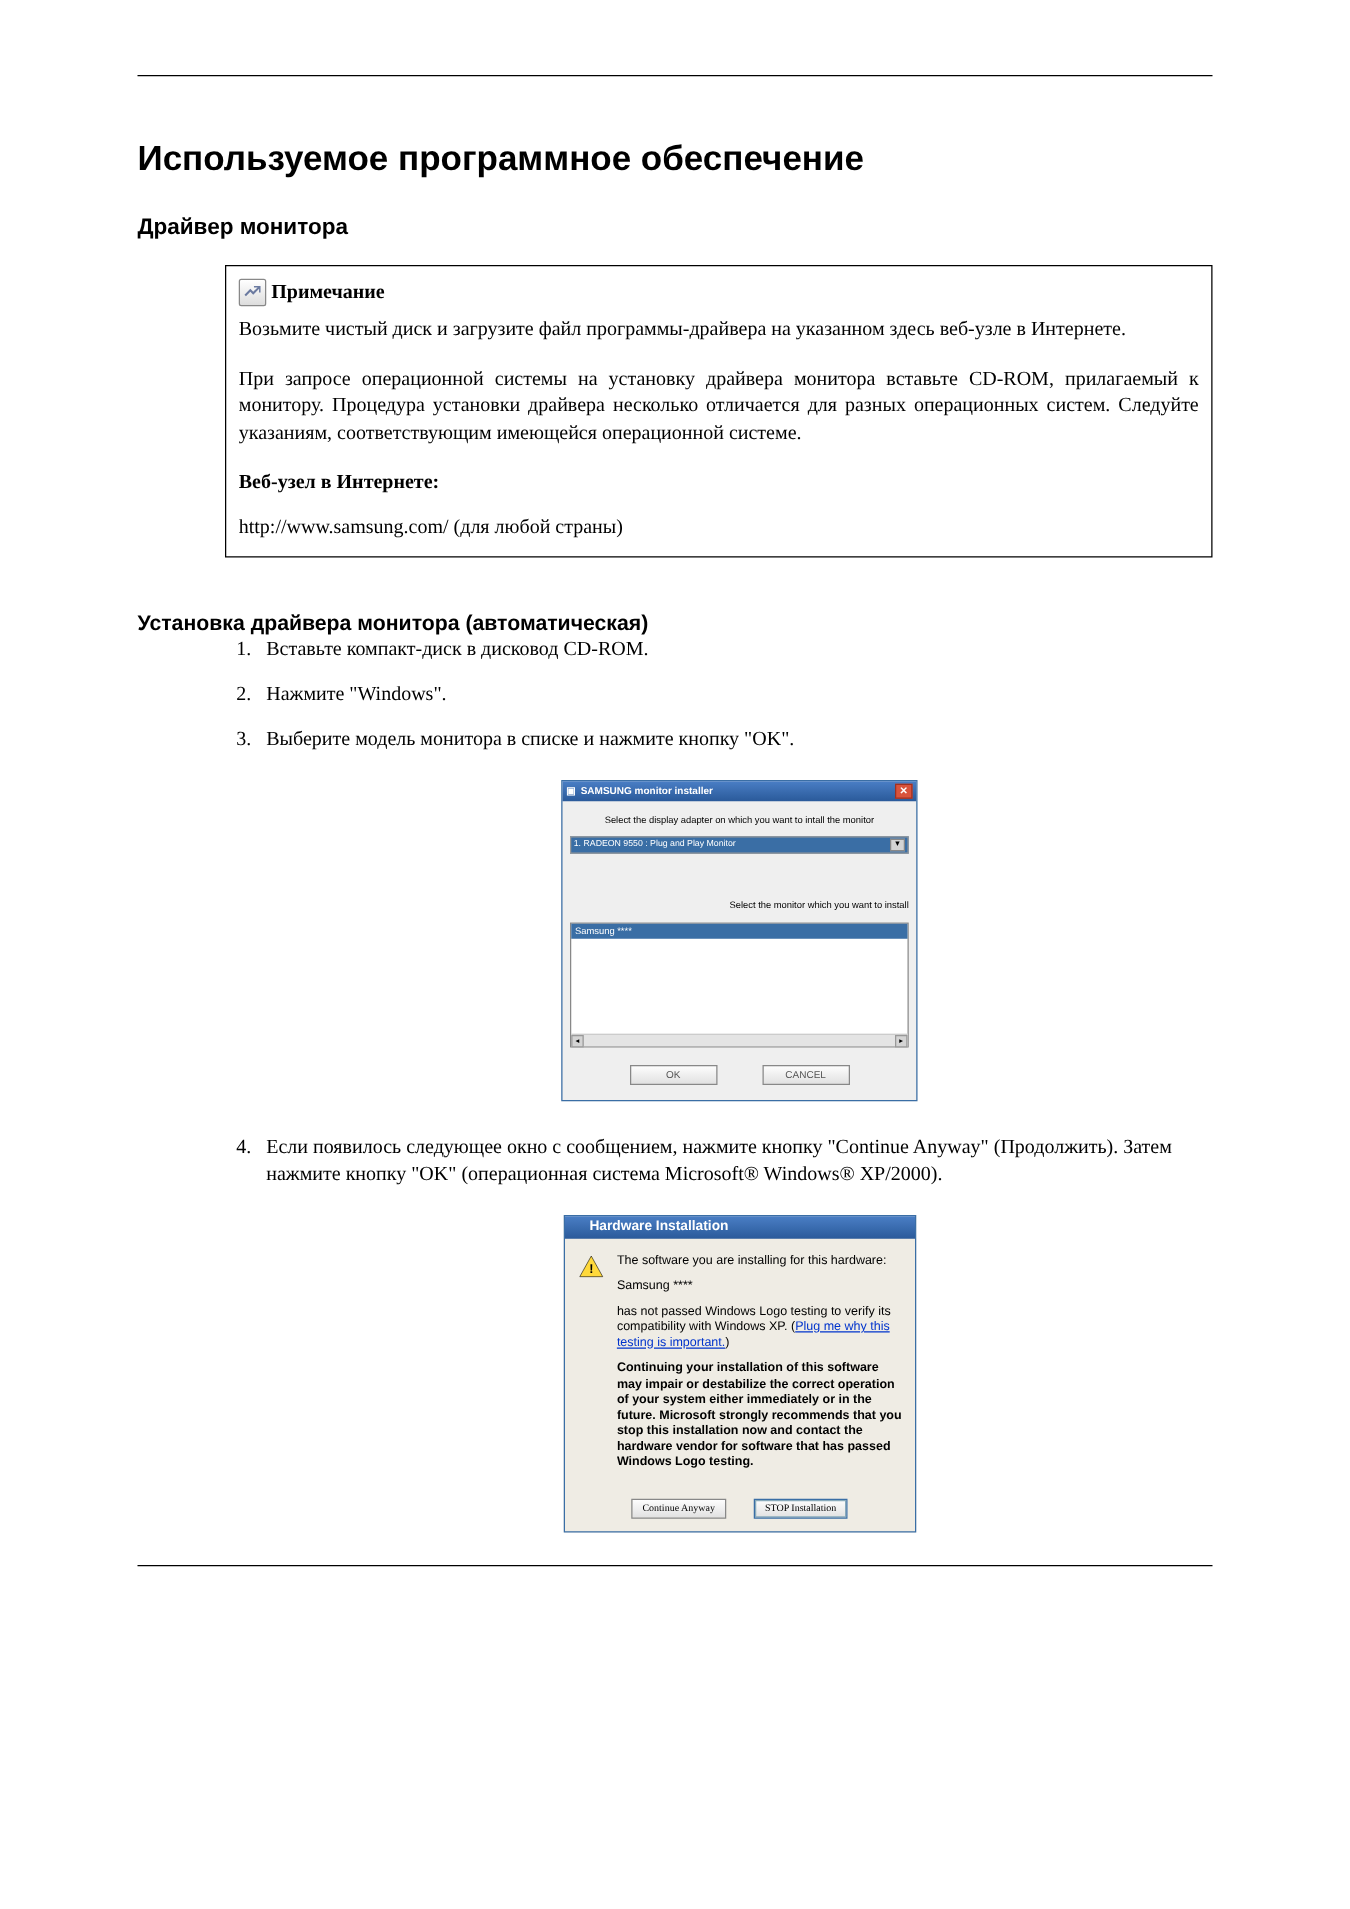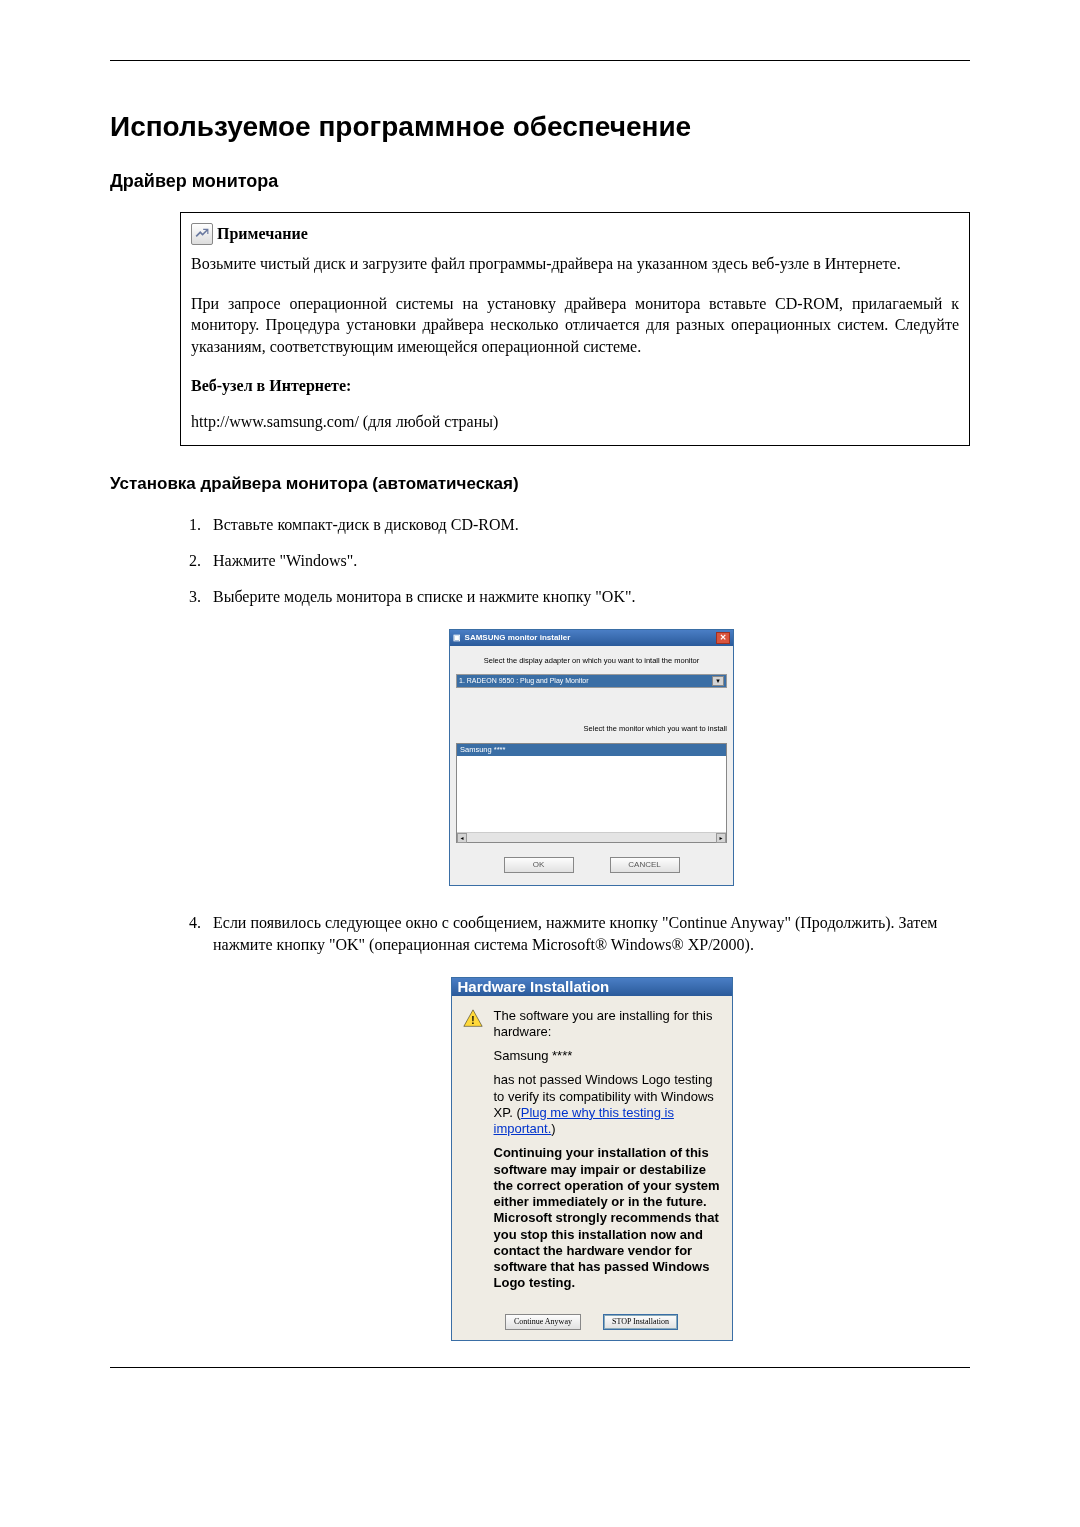--- a/index.html
+++ b/index.html
@@ -23,21 +23,21 @@
     }
     .section-title {
       font-size: 18px;
       font-weight: bold;
       margin-bottom: 20px;
     }
     .note-box {
       border: 1px solid #000;
       margin-left: 70px;
       padding: 10px 10px 12px 10px;
-      margin-bottom: 28px;
+      margin-bottom: 43px;
       font-family: Georgia, 'Times New Roman', serif;
       font-size: 16px;
       line-height: 1.35;
     }
     .note-header {
       font-weight: bold;
       display: flex;
       align-items: center;
       gap: 4px;
       margin-bottom: 8px;
@@ -57,21 +57,20 @@
       text-align: justify;
       margin-bottom: 18px;
     }
     .web-label {
       font-weight: bold;
       margin-bottom: 14px;
     }
     .subsection-title {
       font-size: 17px;
       font-weight: bold;
-      margin-bottom: 20px;
     }
     ol.steps {
       margin-left: 95px;
       font-family: Georgia, 'Times New Roman', serif;
       font-size: 16px;
       line-height: 1.4;
     }
     ol.steps > li {
       margin-bottom: 14px;
       padding-left: 8px;
@@ -166,31 +165,31 @@
       background: #efece4;
       border: 1px solid #3a6ea5;
       font-family: Tahoma, Arial, sans-serif;
       font-size: 8px;
       color: #000;
     }
     .hwdialog .titlebar {
       background: linear-gradient(#4a7ec5, #2a5a9a);
       color: #fff;
       height: 18px;
-      display:flex; align-items:center; padding: 0 6px;
-      font-size: 15px; font-weight: bold;
+      display:flex; align-items:center; padding: 0 20px;
+      font-size: 11px; font-weight: bold;
     }
     .hwdialog .body {
       display:flex; padding: 12px 10px 8px 10px; gap: 10px;
     }
     .warn-icon {
       width: 22px; height: 22px; flex-shrink:0;
     }
     .warn-icon svg { width:22px; height:22px; }
-    .hw-text { flex:1; font-size: 13px; line-height: 1.25; }
+    .hw-text { flex:1; font-size: 10px; line-height: 1.25; }
     .hw-text .bold { font-weight: bold; }
     .hw-text .link { color: #0033cc; text-decoration: underline; }
     .hw-text p { margin-bottom: 8px; }
     .hwdialog .buttons2 {
       display:flex; justify-content: center; gap: 22px; padding: 6px 10px 10px; font-family: Liberation Serif, serif;
     }
     .hw-btn {
       height: 16px; padding: 0 8px;
       background: linear-gradient(#fdfdfd, #e1e1e1);
       border: 1px solid #888;

